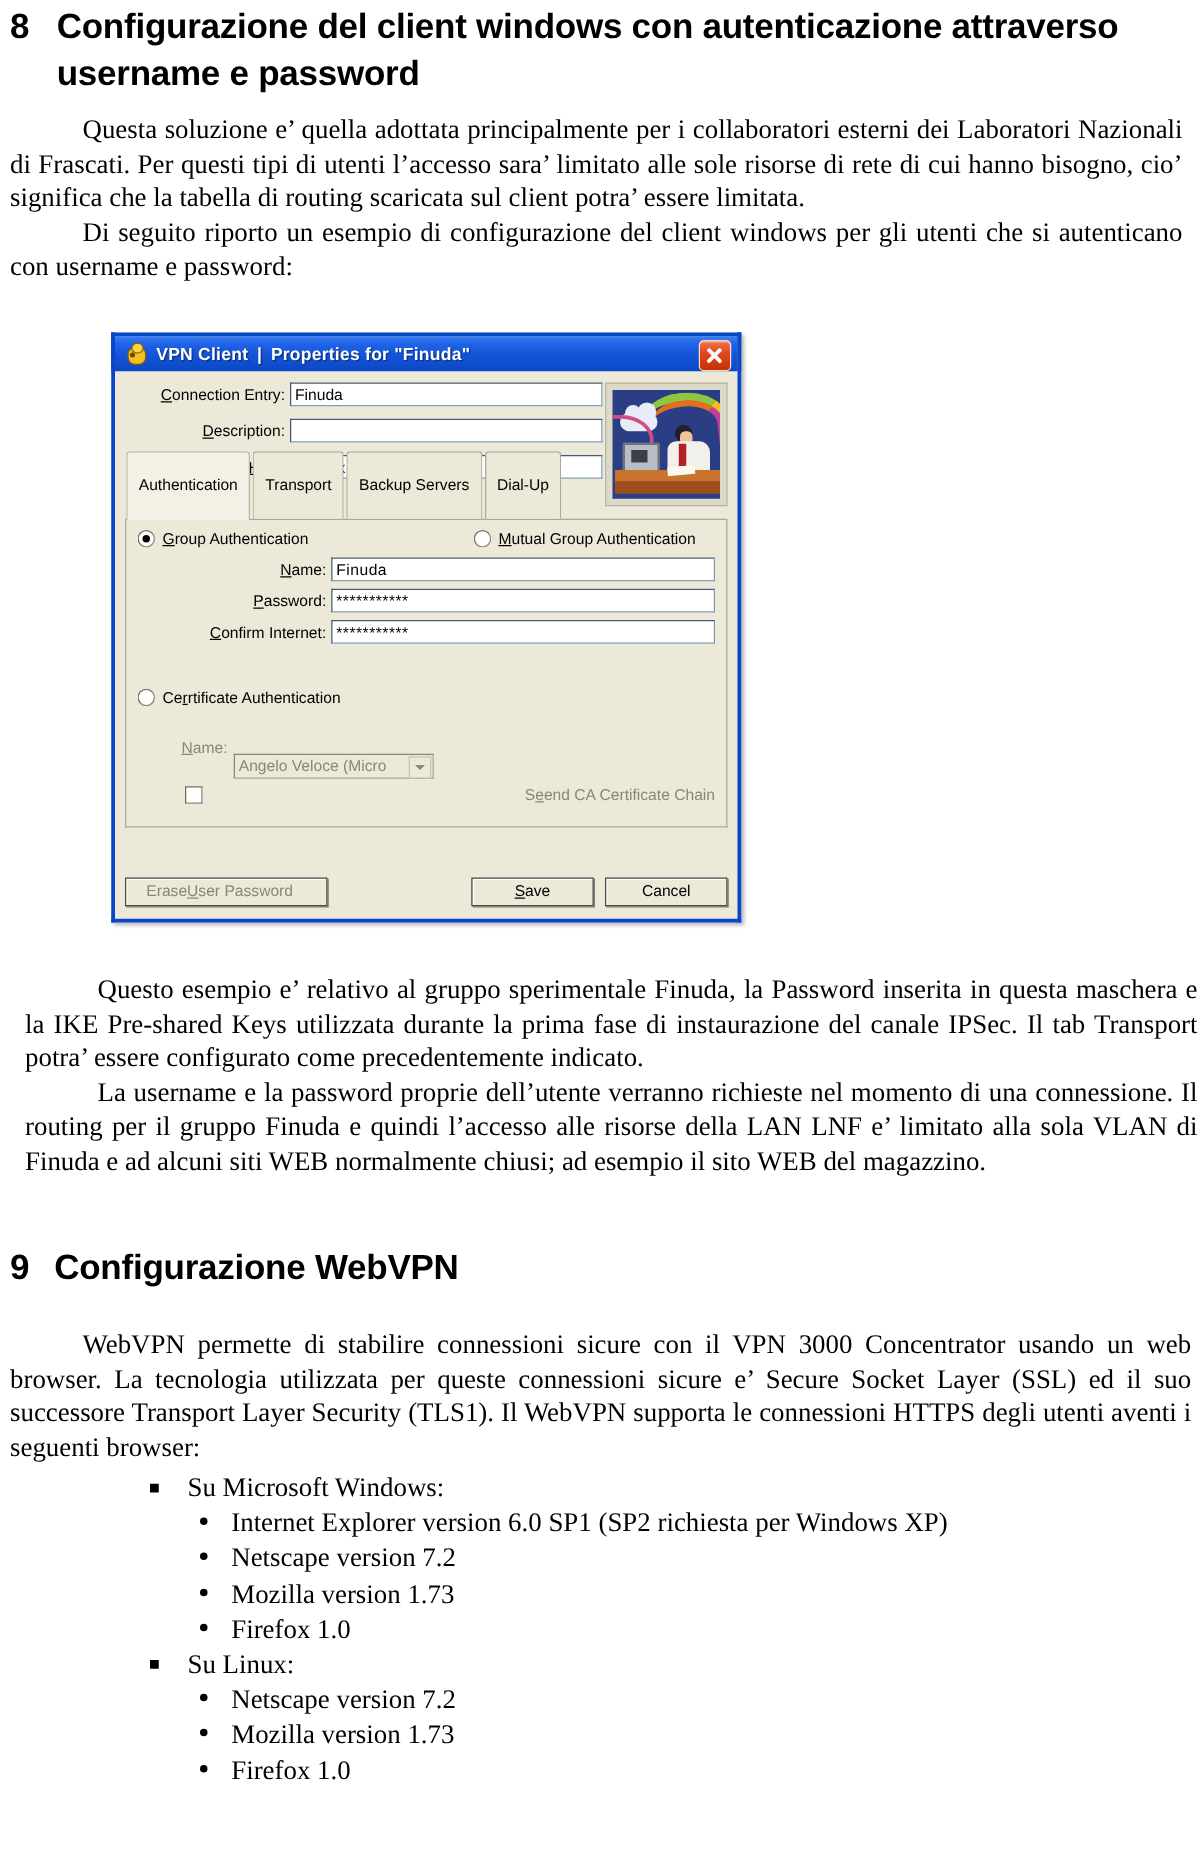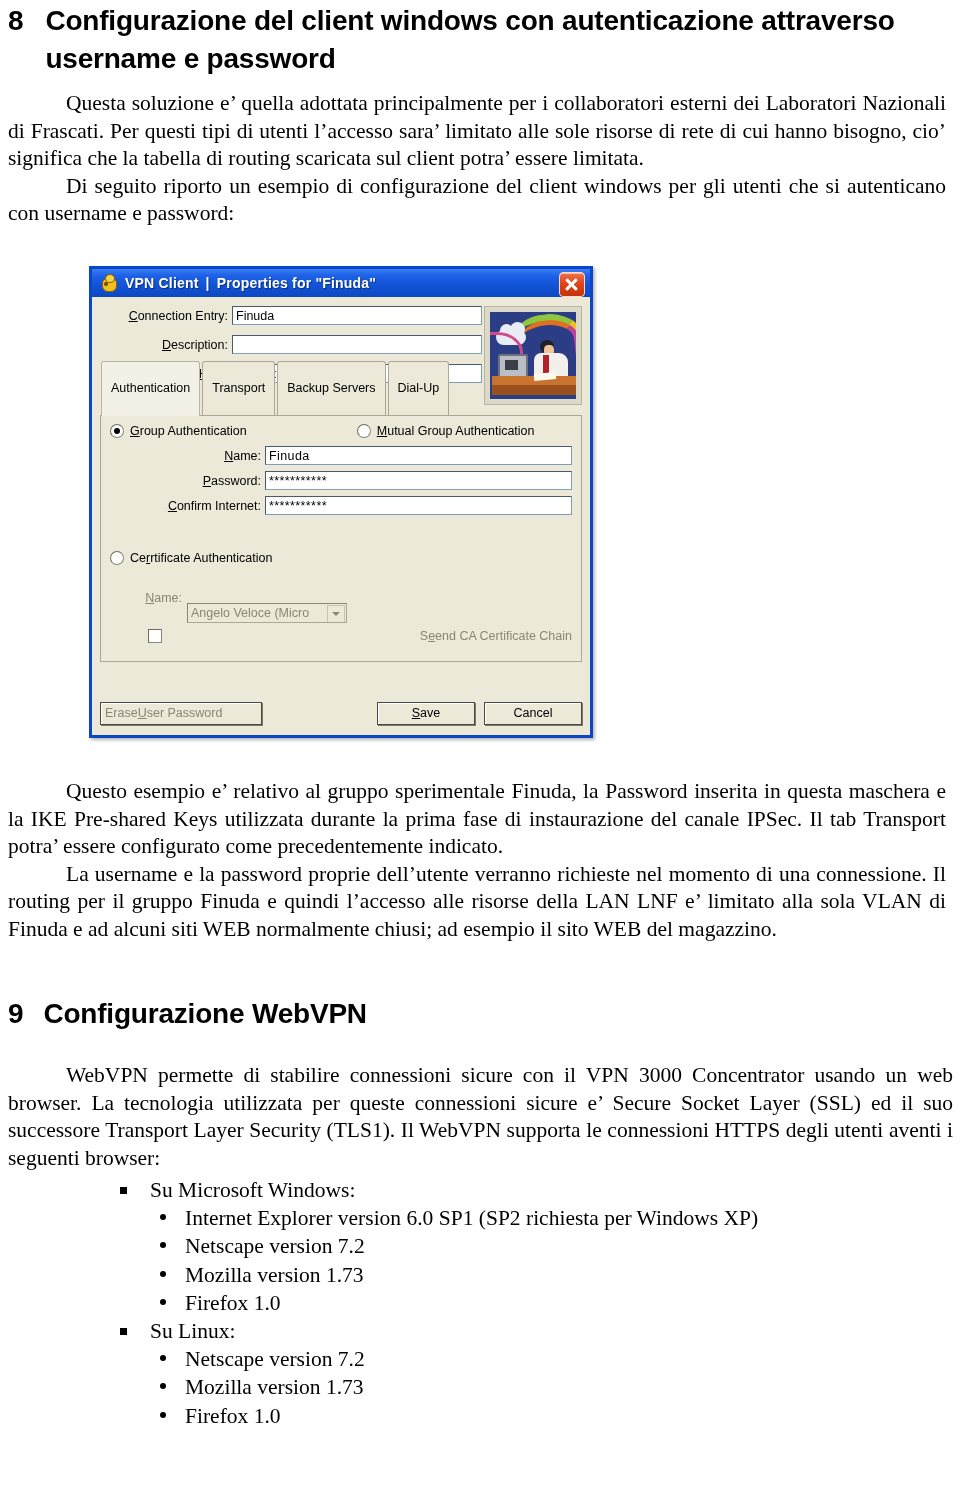--- a/index.html
+++ b/index.html
@@ -64,21 +64,21 @@
   .para.indent { text-indent: 58px; }
 
   #intro-block {
     position: absolute;
     left: 8px;
     top: 90px;
     width: 938px;
   }
   #caption-block {
     position: absolute;
-    left: 8px;
+    left: 20px;
     top: 778px;
     width: 938px;
   }
   #webvpn-block {
     position: absolute;
     left: 8px;
     top: 1062px;
     width: 945px;
   }
 
@@ -404,20 +404,21 @@
     background: #ece9d8;
     height: 246px;
     box-sizing: border-box;
     padding: 8px 9px 0 9px;
     position: relative;
   }
   .radio-row {
     display: flex;
     align-items: flex-end;
     margin-bottom: 8px;
+    gap: 22px;
   }
   .radio-item {
     display: flex;
     align-items: center;
     cursor: pointer;
     white-space: nowrap;
   }
   .radio-item.second { margin-left: 110px; }
   .radio-mark {
     width: 12px; height: 12px;
@@ -559,21 +560,21 @@
     align-items: center;
     justify-content: center;
     cursor: pointer;
     box-sizing: border-box;
     color: #000;
   }
   #btn-erase {
     width: 162px;
     color: #8a8679;
     justify-content: flex-start;
-    padding-left: 4px;
+    padding-left: 16px;
   }
   #btn-save   { width: 98px; margin-left: auto; }
   #btn-cancel { width: 98px; margin-left: 9px; }
 
   .u { text-decoration: underline; }
 </style>
 </head>
 <body>
 
 <div class="page">

